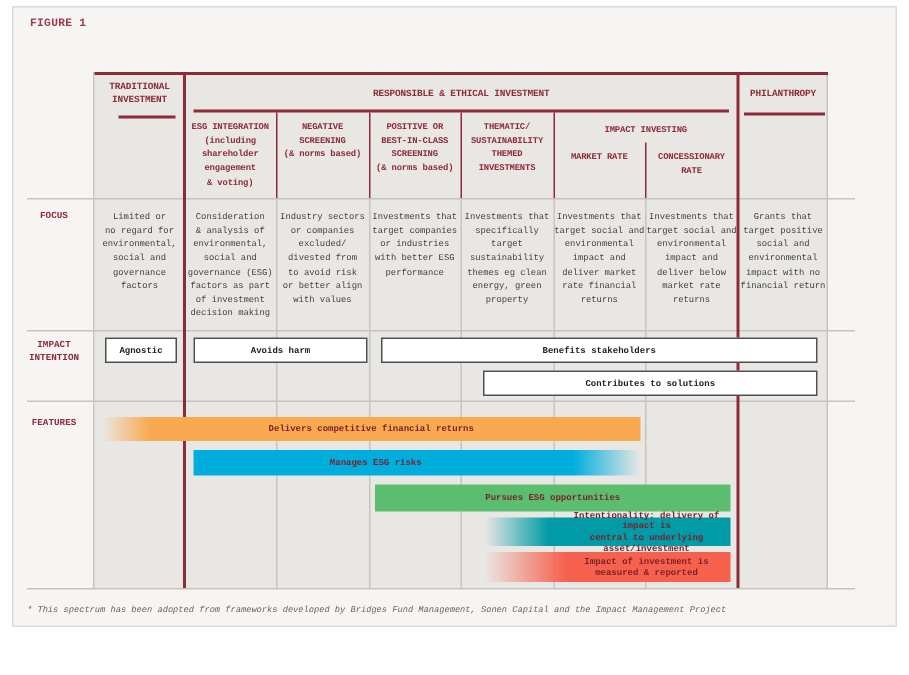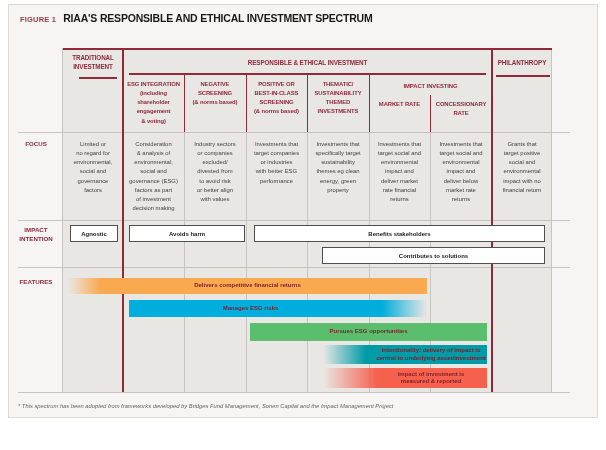--- a/index.html
+++ b/index.html
@@ -1,18 +1,18 @@
 <!DOCTYPE html>
 <html><head>
 <meta charset="utf-8">
 <style>
   html,body{margin:0;padding:0;background:#fff;}
   #stage{position:relative;width:606px;height:450px;background:#ffffff;overflow:hidden;
          font-family:"Liberation Sans",sans-serif;}
-  .abs{position:absolute;}
+  .abs{position:absolute;font-family:Liberation Mono, monospace;}
   
   .panel{left:8px;top:4px;width:588px;height:412px;background:#f6f5f3;border:1px solid #dcdad7;}
   .fig-title-row{left:20px;top:12px;display:flex;align-items:baseline;gap:7px;white-space:nowrap;}
   .fig-label{color:#9e3a47;font-size:7.5px;font-weight:bold;letter-spacing:.2px;}
   .fig-title{color:#191919;font-size:10.5px;font-weight:bold;letter-spacing:-0.2px;}
   
   .tbl-bg{left:63px;top:48px;width:489px;height:344px;background:#e9e7e4;}
   
   .mline{background:#8e2a3a;}
   .gline{background:#c6c3c0;}
@@ -43,21 +43,20 @@
 </style>
 </head>
 <body>
 
 <div id="stage">
 
   <div class="abs panel"></div>
 
   <div class="abs fig-title-row">
     <span class="fig-label">FIGURE 1</span>
-    <span class="fig-title">RIAA'S RESPONSIBLE AND ETHICAL INVESTMENT SPECTRUM</span>
   </div>
 
   <div class="abs tbl-bg"></div>
 
   <div class="abs gline hline" style="left:18px;top:132px;width:552px;"></div>
   <div class="abs gline hline" style="left:18px;top:220px;width:552px;"></div>
   <div class="abs gline hline" style="left:18px;top:267px;width:552px;"></div>
   <div class="abs gline hline" style="left:18px;top:392px;width:552px;"></div>
 
   <div class="abs gline vline" style="left:62px;top:48px;height:344px;"></div>

